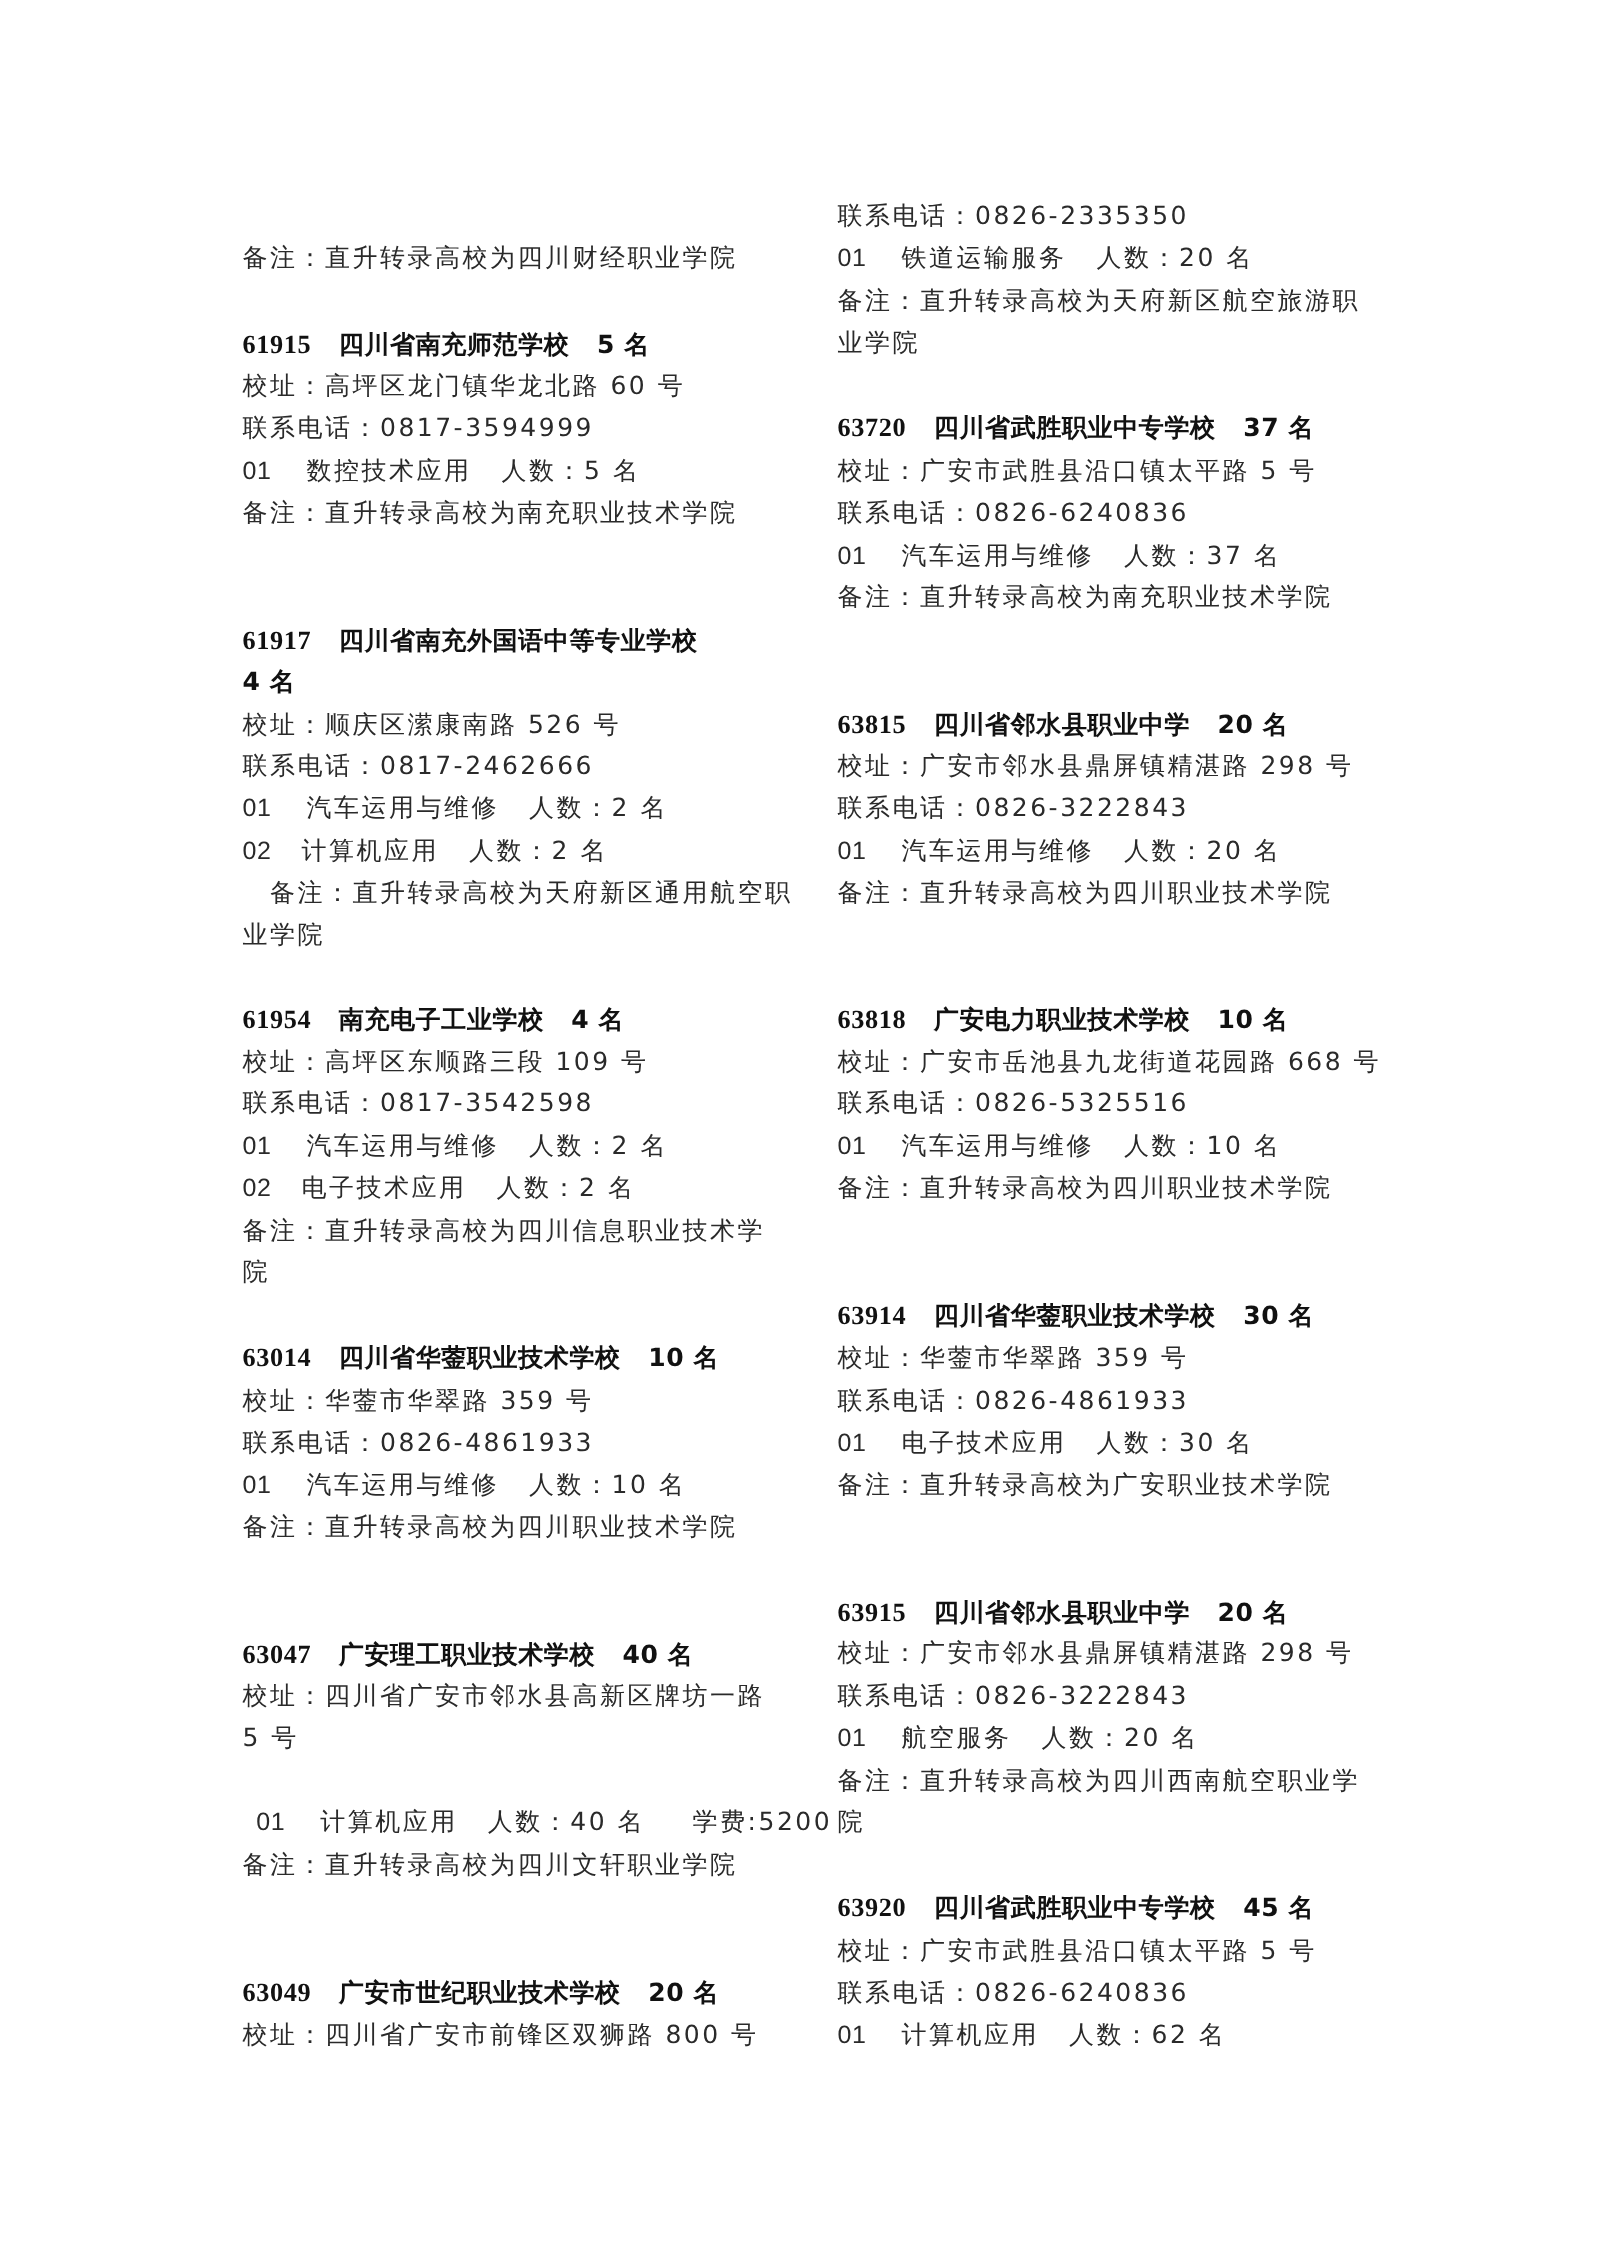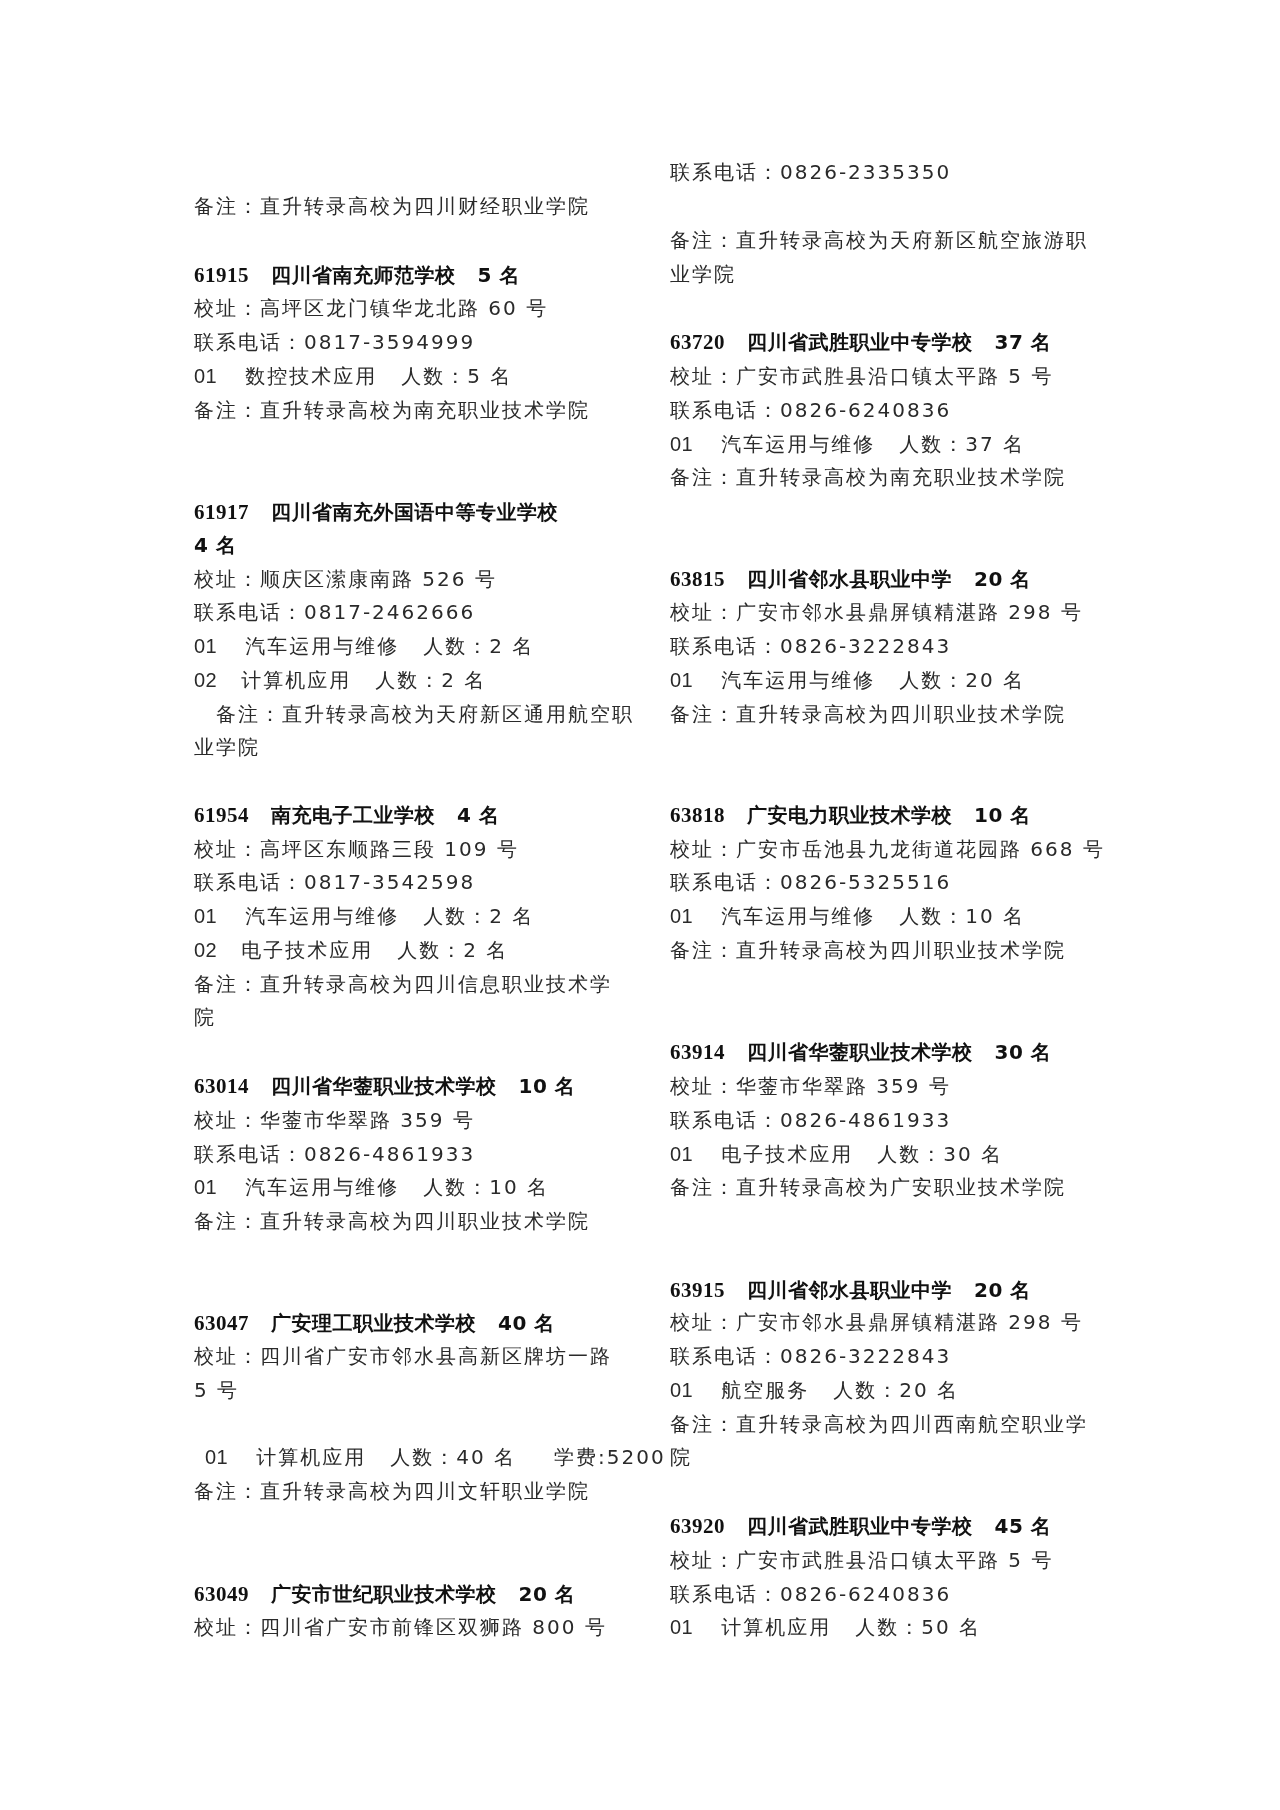--- a/index.html
+++ b/index.html
@@ -79,20 +79,23 @@
     <span class="num">01</span><span class="spacer" style="width:28px"></span><span>计算机应用</span><span class="spacer" style="width:24px"></span><span>人数：40 名</span><span class="spacer" style="width:38px"></span><span>学费:5200</span>
   </div>
   <div class="line" style="left:194px; top:1474px;">备注：直升转录高校为四川文轩职业学院</div>
 
   <div class="line title" style="left:194px; top:1577px;">
     <span class="code">63049</span><span class="gap"></span><span>广安市世纪职业技术学校</span><span class="gap"></span><span>20 名</span>
   </div>
   <div class="line" style="left:194px; top:1610px;">校址：四川省广安市前锋区双狮路 800 号</div>
 
   <div class="line" style="left:670px; top:155px;">联系电话：0826-2335350</div>
+  <div class="line" style="left:670px; top:189px;">
+    <span class="num">01</span><span class="spacer" style="width:28px"></span><span>铁道运输服务</span><span class="spacer" style="width:24px"></span><span>人数：20 名</span>
+  </div>
   <div class="line" style="left:670px; top:223px;">备注：直升转录高校为天府新区航空旅游职</div>
   <div class="line" style="left:670px; top:257px;">业学院</div>
 
   <div class="line title" style="left:670px; top:325px;">
     <span class="code">63720</span><span class="gap"></span><span>四川省武胜职业中专学校</span><span class="gap"></span><span>37 名</span>
   </div>
   <div class="line" style="left:670px; top:359px;">校址：广安市武胜县沿口镇太平路 5 号</div>
   <div class="line" style="left:670px; top:393px;">联系电话：0826-6240836</div>
   <div class="line" style="left:670px; top:427px;">
     <span class="num">01</span><span class="spacer" style="width:28px"></span><span>汽车运用与维修</span><span class="spacer" style="width:24px"></span><span>人数：37 名</span>
@@ -139,16 +142,16 @@
   </div>
   <div class="line" style="left:670px; top:1407px;">备注：直升转录高校为四川西南航空职业学</div>
   <div class="line" style="left:670px; top:1440px;">院</div>
 
   <div class="line title" style="left:670px; top:1509px;text-align:right;">
     <span class="code">63920</span><span class="gap"></span><span>四川省武胜职业中专学校</span><span class="gap"></span><span>45 名</span>
   </div>
   <div class="line" style="left:670px; top:1543px;">校址：广安市武胜县沿口镇太平路 5 号</div>
   <div class="line" style="left:670px; top:1577px;">联系电话：0826-6240836</div>
   <div class="line" style="left:670px; top:1610px;">
-    <span class="num">01</span><span class="spacer" style="width:28px"></span><span>计算机应用</span><span class="spacer" style="width:24px"></span><span>人数：50 名</span>
+    <span class="num">01</span><span class="spacer" style="width:28px"></span><span>计算机应用</span><span class="spacer" style="width:24px"></span><span>人数：62 名</span>
   </div>
 
 </div>
 
 </body></html>

